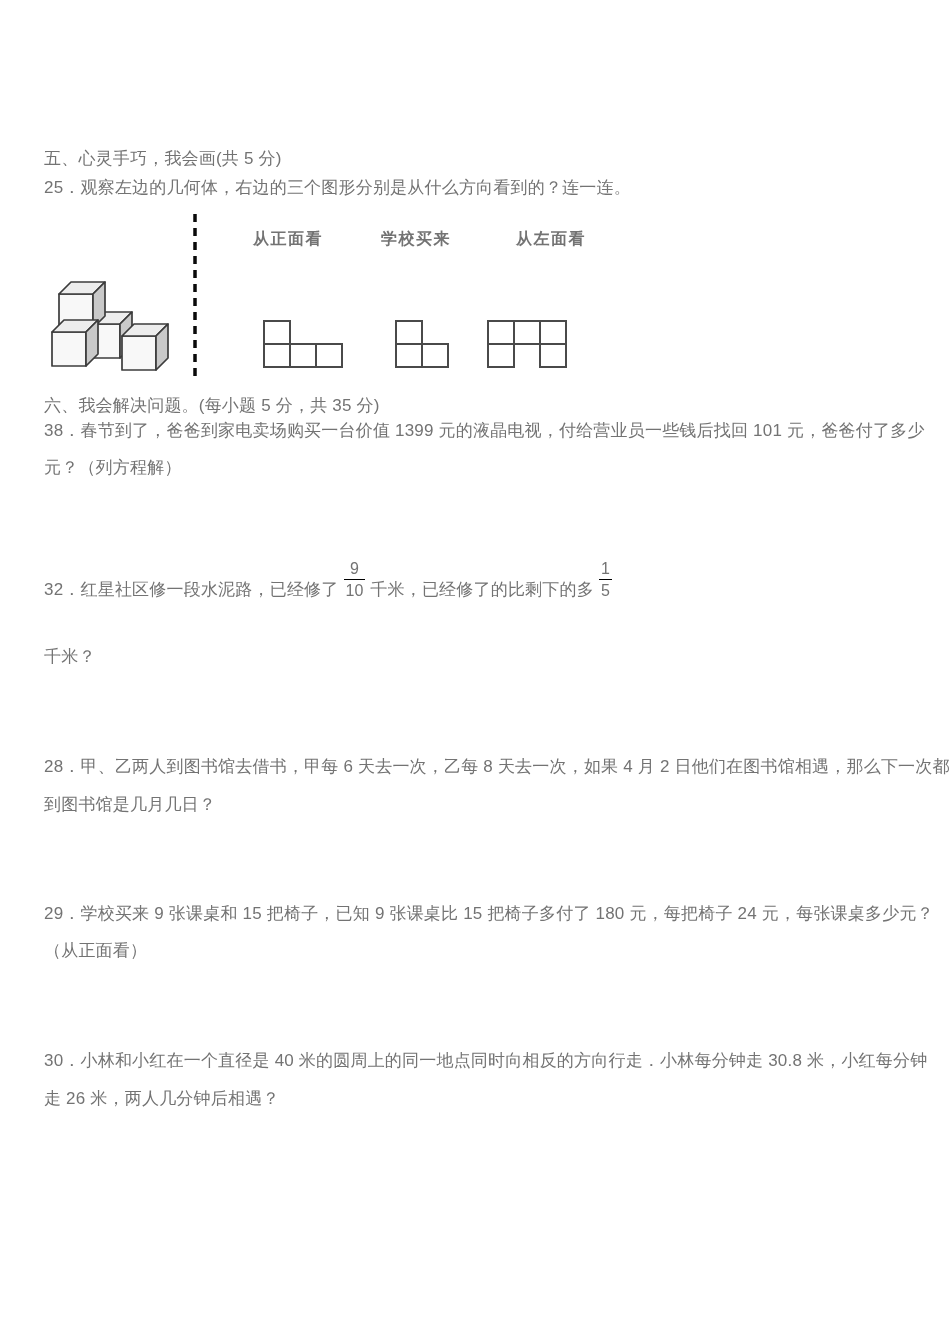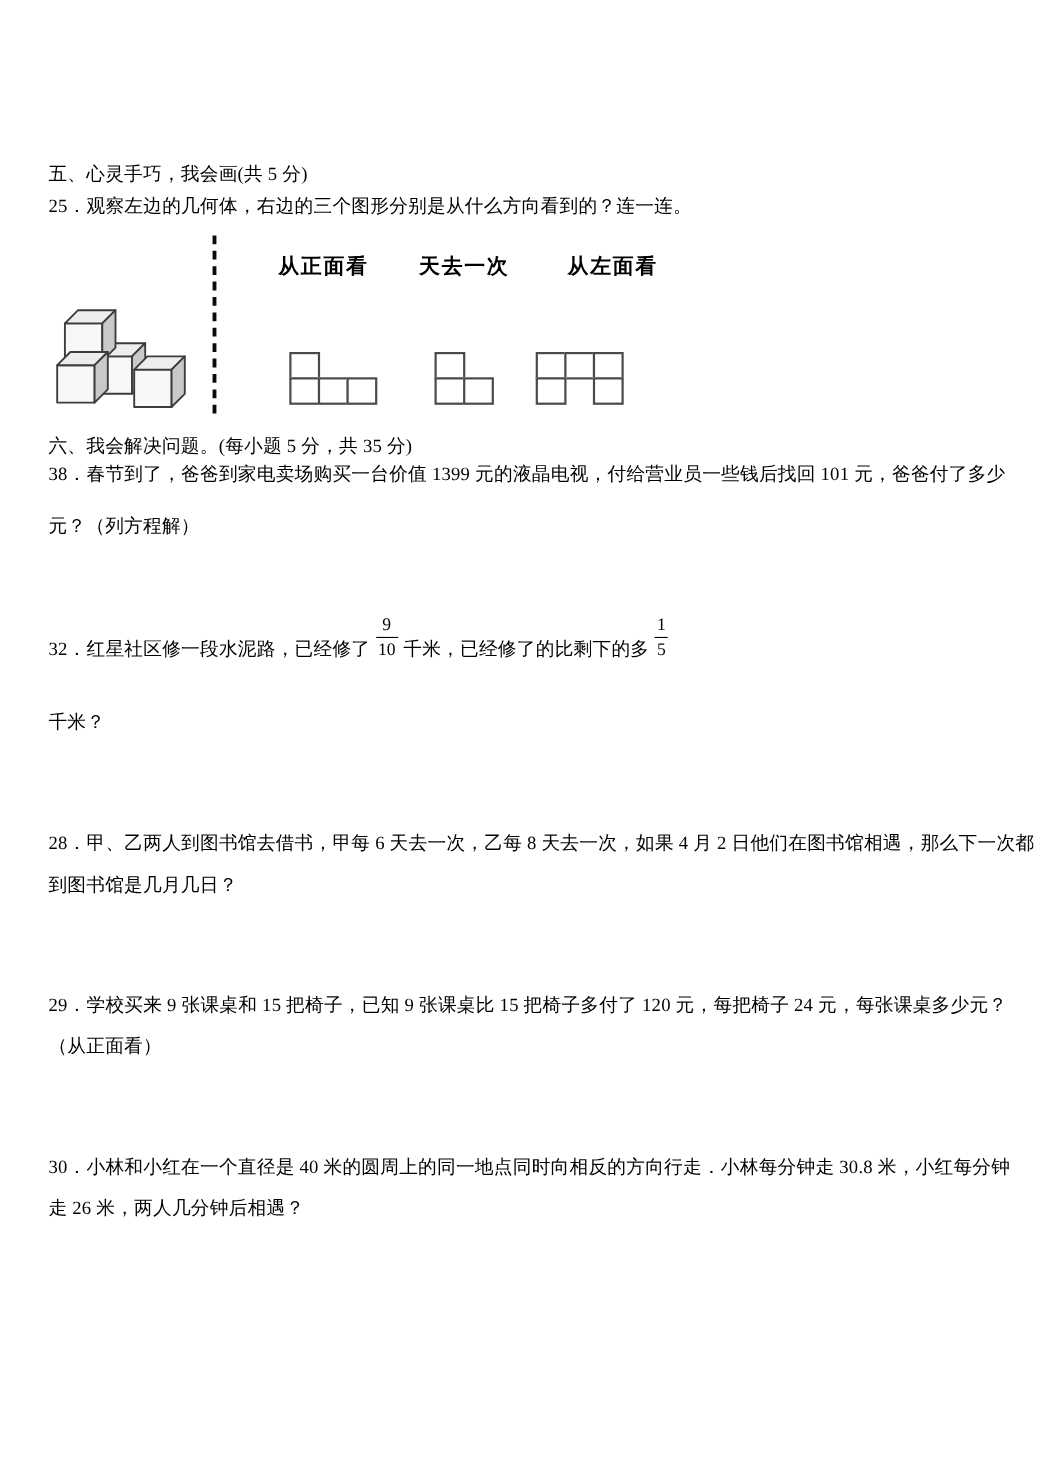--- a/index.html
+++ b/index.html
@@ -1,35 +1,35 @@
 <!DOCTYPE html>
 <html><head>
 <meta charset="utf-8">
 <style>
   html, body { margin: 0; padding: 0; background: #ffffff; }
   .page {
     position: relative;
     width: 950px;
     height: 1120px;
     background: #ffffff;
-    color: #000000;
-    font-family: Liberation Serif, serif;
+    color: #737373;
+    font-family: Liberation Sans, sans-serif;
     overflow: hidden;
   }
   .t {
     position: absolute;
     font-size: 17px;
     line-height: 22px;
     white-space: pre;
     letter-spacing: 0.2px;
   }
   .vlabel {
     position: absolute;
     font-weight: bold;
-    font-size: 19px;
+    font-size: 16px;
     letter-spacing: 1.5px;
     white-space: pre;
   }
   .fracline {
     position: absolute;
     display: flex;
     align-items: flex-end;
   }
   .fracline .seg {
     font-size: 17px;
@@ -92,21 +92,21 @@
       <polygon points="84,76 118,76 130,64 96,64" fill="#ededed"></polygon>
       <polygon points="118,110 130,98 130,64 118,76" fill="#c9c9c9"></polygon>
     </g>
   </svg>
 
   <svg style="left:191px; top:212px;" width="8" height="170">
     <line x1="4" y1="2" x2="4" y2="168" stroke="#0a0a0a" stroke-width="3.5" stroke-dasharray="8,6"></line>
   </svg>
 
   <div class="vlabel" style="left:253px; top:229px;">从正面看</div>
-  <div class="vlabel" style="left:381px; top:229px;">天去一次</div>
+  <div class="vlabel" style="left:381px; top:229px;">学校买来</div>
   <div class="vlabel" style="left:516px; top:229px;">从左面看</div>
 
   <div class="grid" style="left:263px; top:320px; width:80px; height:48px;">
       <div class="cell" style="left: 0px; top: 0px;"></div>
       <div class="cell" style="left: 0px; top: 23px;"></div>
       <div class="cell" style="left: 26px; top: 23px;"></div>
       <div class="cell" style="left: 52px; top: 23px;"></div>
     </div>
   <div class="grid" style="left:395px; top:320px; width:54px; height:48px;">
       <div class="cell" style="left: 0px; top: 0px;"></div>
@@ -117,40 +117,40 @@
       <div class="cell" style="left: 0px; top: 0px;"></div>
       <div class="cell" style="left: 26px; top: 0px;"></div>
       <div class="cell" style="left: 52px; top: 0px;"></div>
       <div class="cell" style="left: 0px; top: 23px;"></div>
       <div class="cell" style="left: 52px; top: 23px;"></div>
     </div>
 
   <div class="t" style="left:44px; top:395px;">六、我会解决问题。(每小题 5 分，共 35 分)</div>
 
   <div class="t" style="left:44px; top:420px;">38．春节到了，爸爸到家电卖场购买一台价值 1399 元的液晶电视，付给营业员一些钱后找回 101 元，爸爸付了多少</div>
-  <div class="t" style="left:44px; top:457px;margin-top:11px;">元？（列方程解）</div>
+  <div class="t" style="left:44px; top:457px;">元？（列方程解）</div>
 
   <div class="fracline" style="left:44px; top:558px;">
     <span class="seg">32．红星社区修一段水泥路，已经修了</span>
     <span class="frac">
       <span class="num">9</span>
       <span class="bar"></span>
       <span class="den">10</span>
     </span>
     <span class="seg">千米，已经修了的比剩下的多</span>
     <span class="frac">
       <span class="num">1</span>
       <span class="bar"></span>
       <span class="den">5</span>
     </span>
   </div>
   <div class="t" style="left:44px; top:646px;">千米？</div>
 
   <div class="t" style="left:44px; top:756px;">28．甲、乙两人到图书馆去借书，甲每 6 天去一次，乙每 8 天去一次，如果 4 月 2 日他们在图书馆相遇，那么下一次都</div>
   <div class="t" style="left:44px; top:794px;">到图书馆是几月几日？</div>
 
-  <div class="t" style="left:44px; top:903px;">29．学校买来 9 张课桌和 15 把椅子，已知 9 张课桌比 15 把椅子多付了 120 元，每把椅子 24 元，每张课桌多少元？</div>
+  <div class="t" style="left:44px; top:903px;">29．学校买来 9 张课桌和 15 把椅子，已知 9 张课桌比 15 把椅子多付了 180 元，每把椅子 24 元，每张课桌多少元？</div>
   <div class="t" style="left:44px; top:940px;">（从正面看）</div>
 
   <div class="t" style="left:44px; top:1050px;">30．小林和小红在一个直径是 40 米的圆周上的同一地点同时向相反的方向行走．小林每分钟走 30.8 米，小红每分钟</div>
   <div class="t" style="left:44px; top:1088px;">走 26 米，两人几分钟后相遇？</div>
 
 </div>
 
 </body></html>

